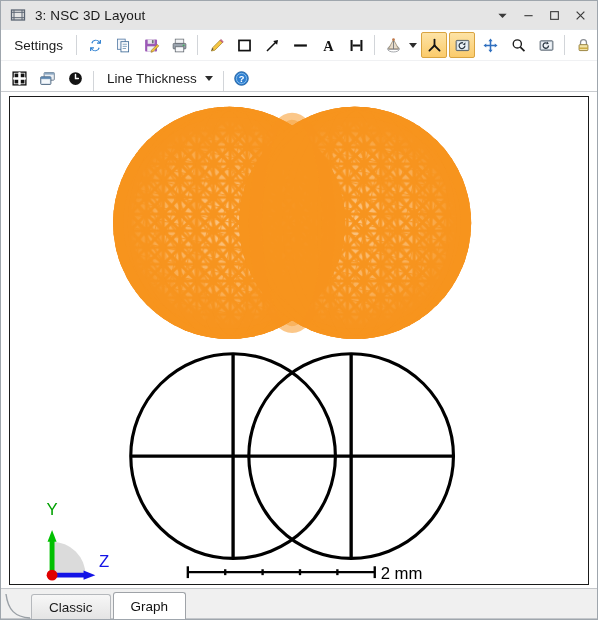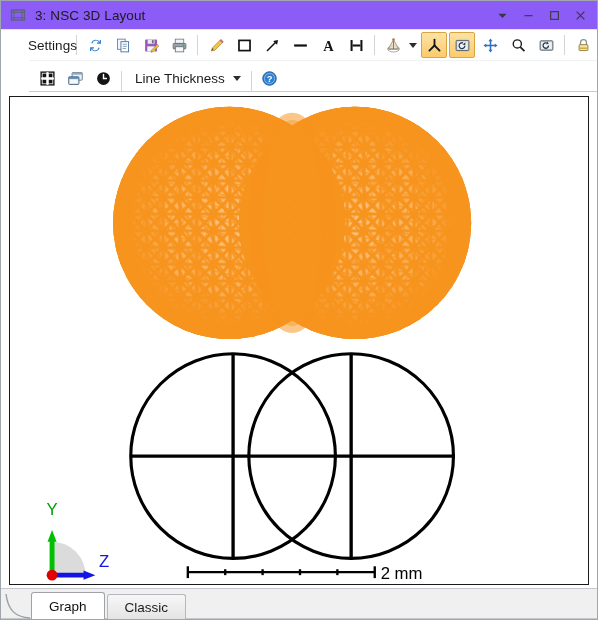--- a/index.html
+++ b/index.html
@@ -15,21 +15,21 @@
     background: #ffffff;
     border: 1px solid #9fa6ad;
     display: flex;
     flex-direction: column;
   }
 
   
   .titlebar {
     height: 29px;
     flex: 0 0 29px;
-    background: #8b5cf6;
+    background: #e5e5e5;
     display: flex;
     align-items: center;
     border-bottom: 1px solid #e3e6e9;
     position: relative;
   }
   .title-icon {
     width: 18px; height: 18px;
     margin-left: 8px; margin-right: 8px;
     flex: 0 0 18px;
     position: relative;
@@ -57,21 +57,20 @@
 
   
   .toolbar {
     flex: 0 0 31px;
     height: 31px;
     display: flex;
     align-items: center;
     background: #ffffff;
     padding-left: 4px;
     border-bottom: 1px solid #f0f1f3;
-    margin-left: 28px;
   }
   .toolbar.row2 { border-bottom: 1px solid #c9ccd0; align-items: flex-end; }
   .tb-item {
     height: 26px;
     min-width: 26px;
     display: flex;
     align-items: center;
     justify-content: center;
     padding: 0 2px;
     margin: 0 1px;
@@ -504,21 +503,21 @@
       </svg>
     </div>
   </div>
 
   <div class="tabstrip">
     <div class="tab-curve">
       <svg viewBox="0 0 26 27" width="26" height="27">
         <path d="M1 2 C3 18 10 25 25 26" fill="none" stroke="#9aa0a6" stroke-width="1.4"></path>
       </svg>
     </div>
+    <div class="tab">
+      <span>Classic</span>
+    </div>
     <div class="tab active">
       <span>Graph</span>
     </div>
-    <div class="tab">
-      <span>Classic</span>
-    </div>
   </div>
 
 </div>
 
 </body></html>

